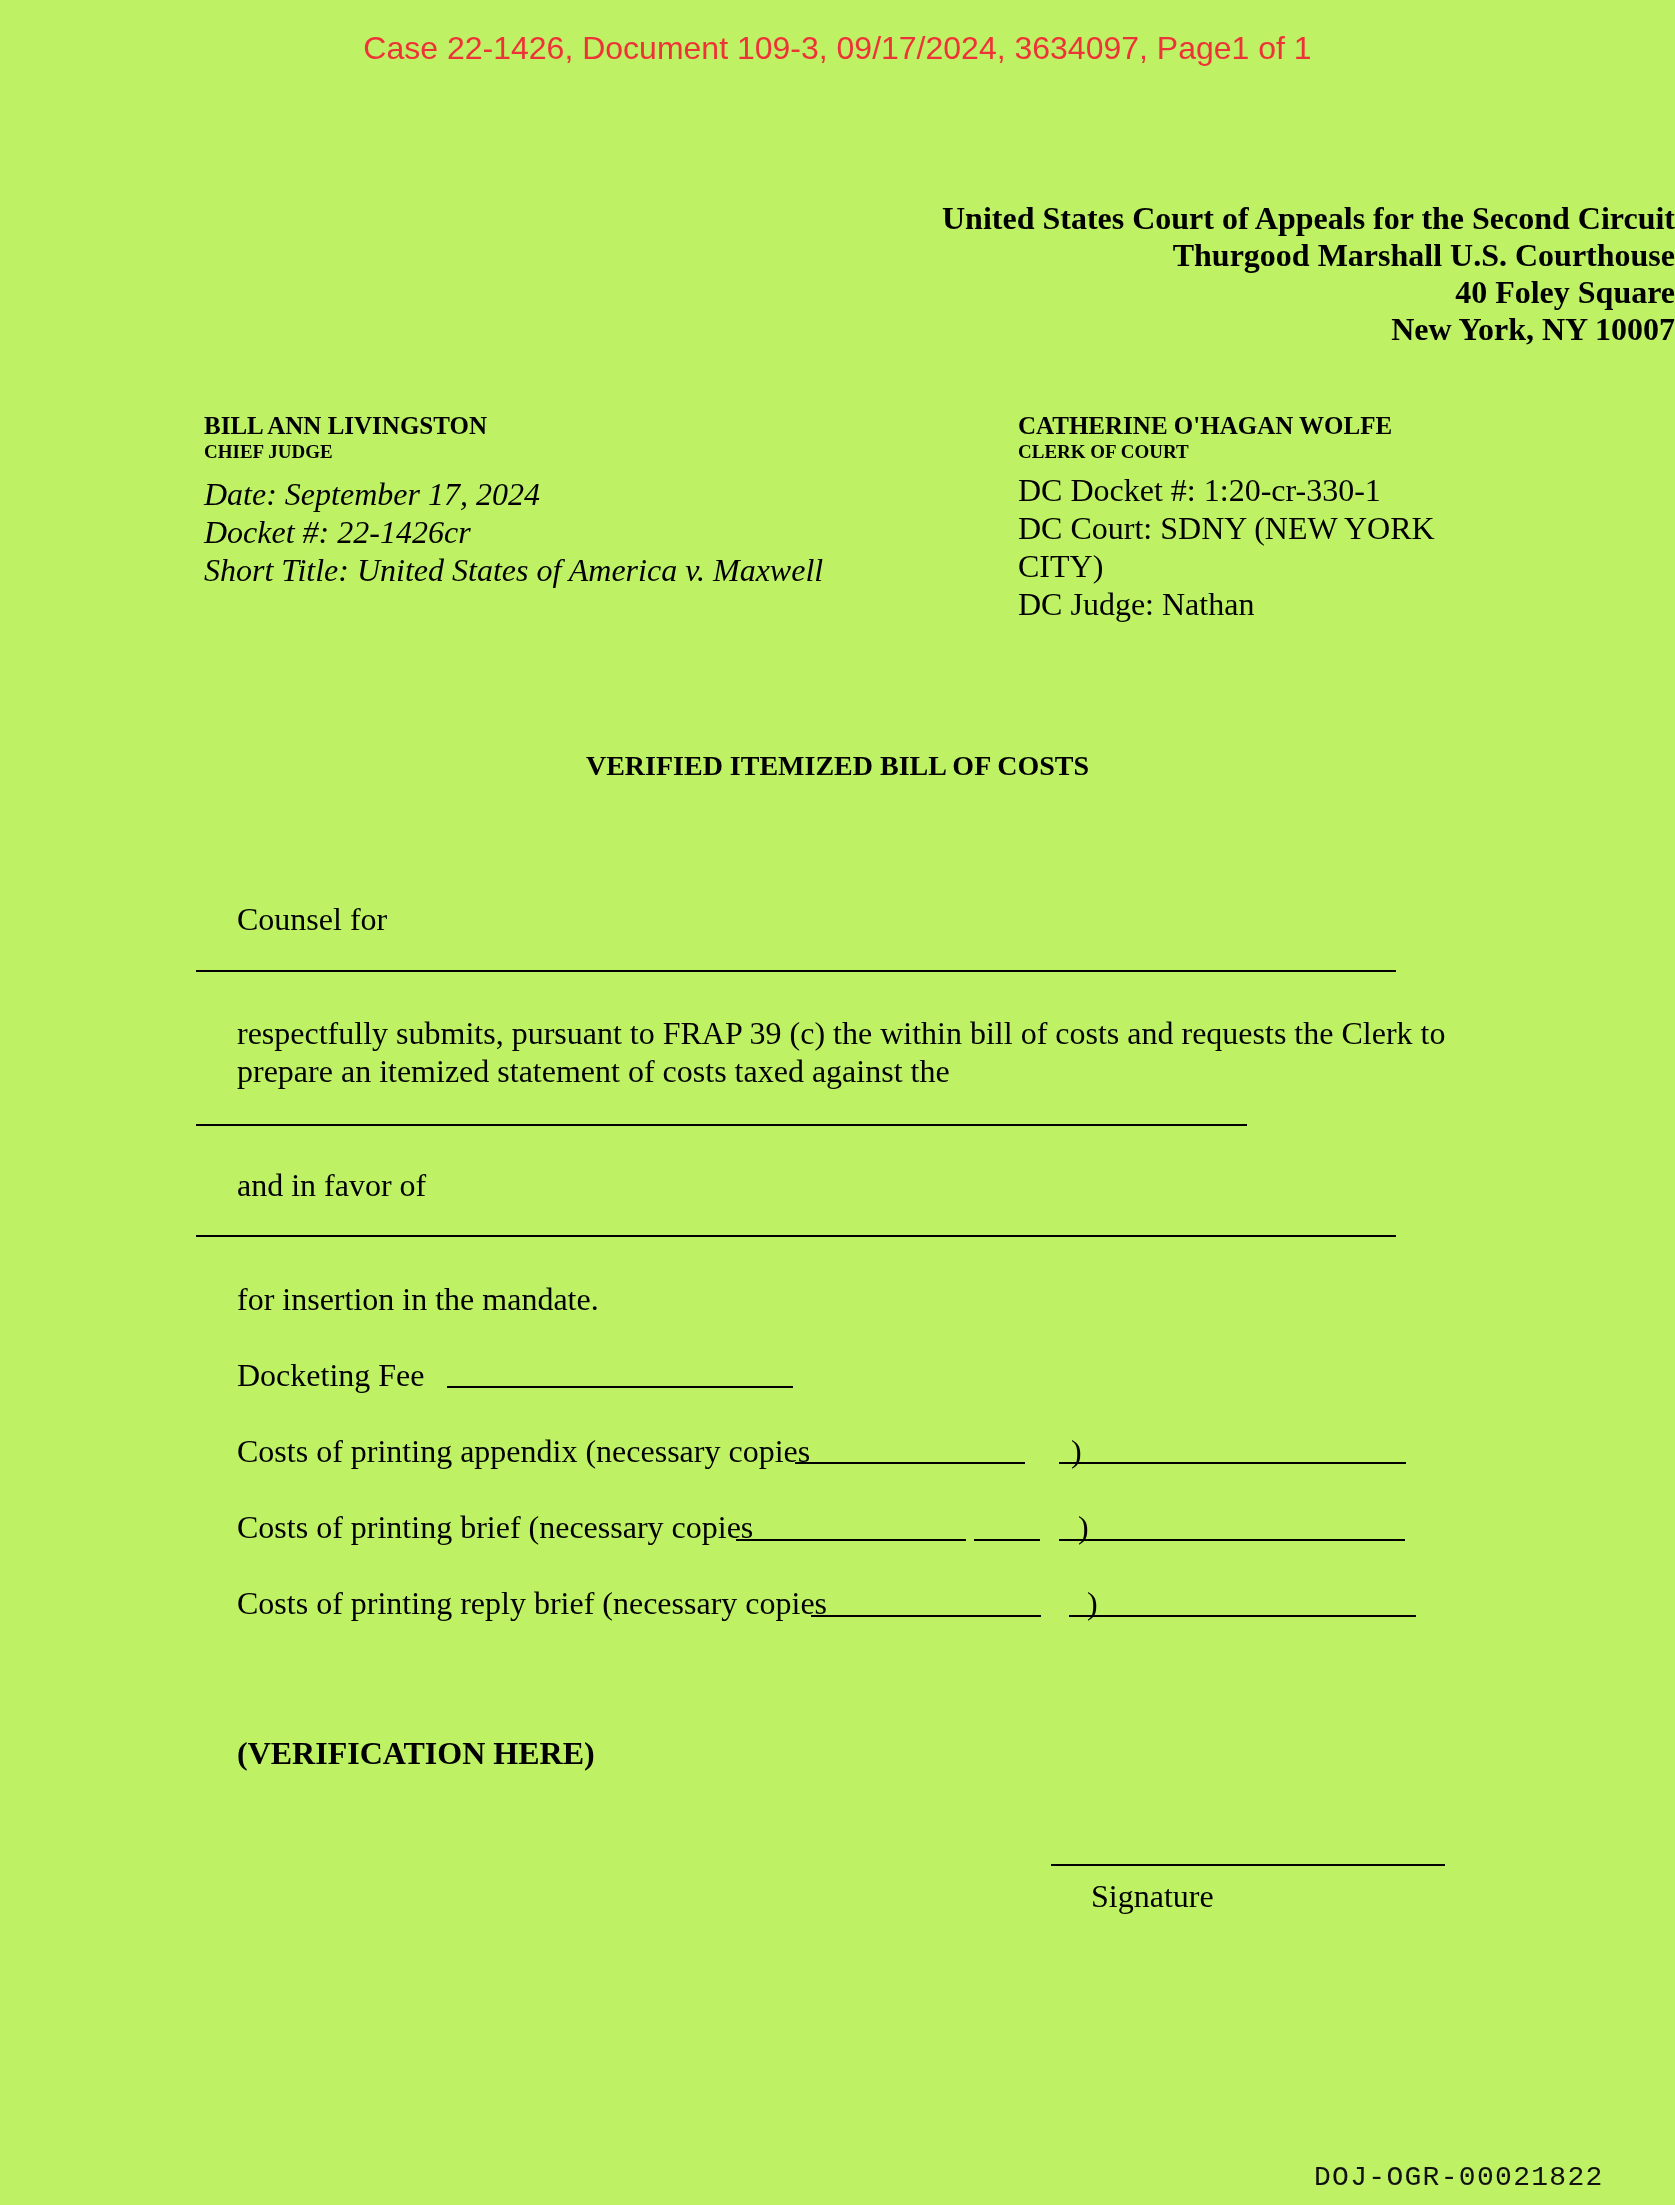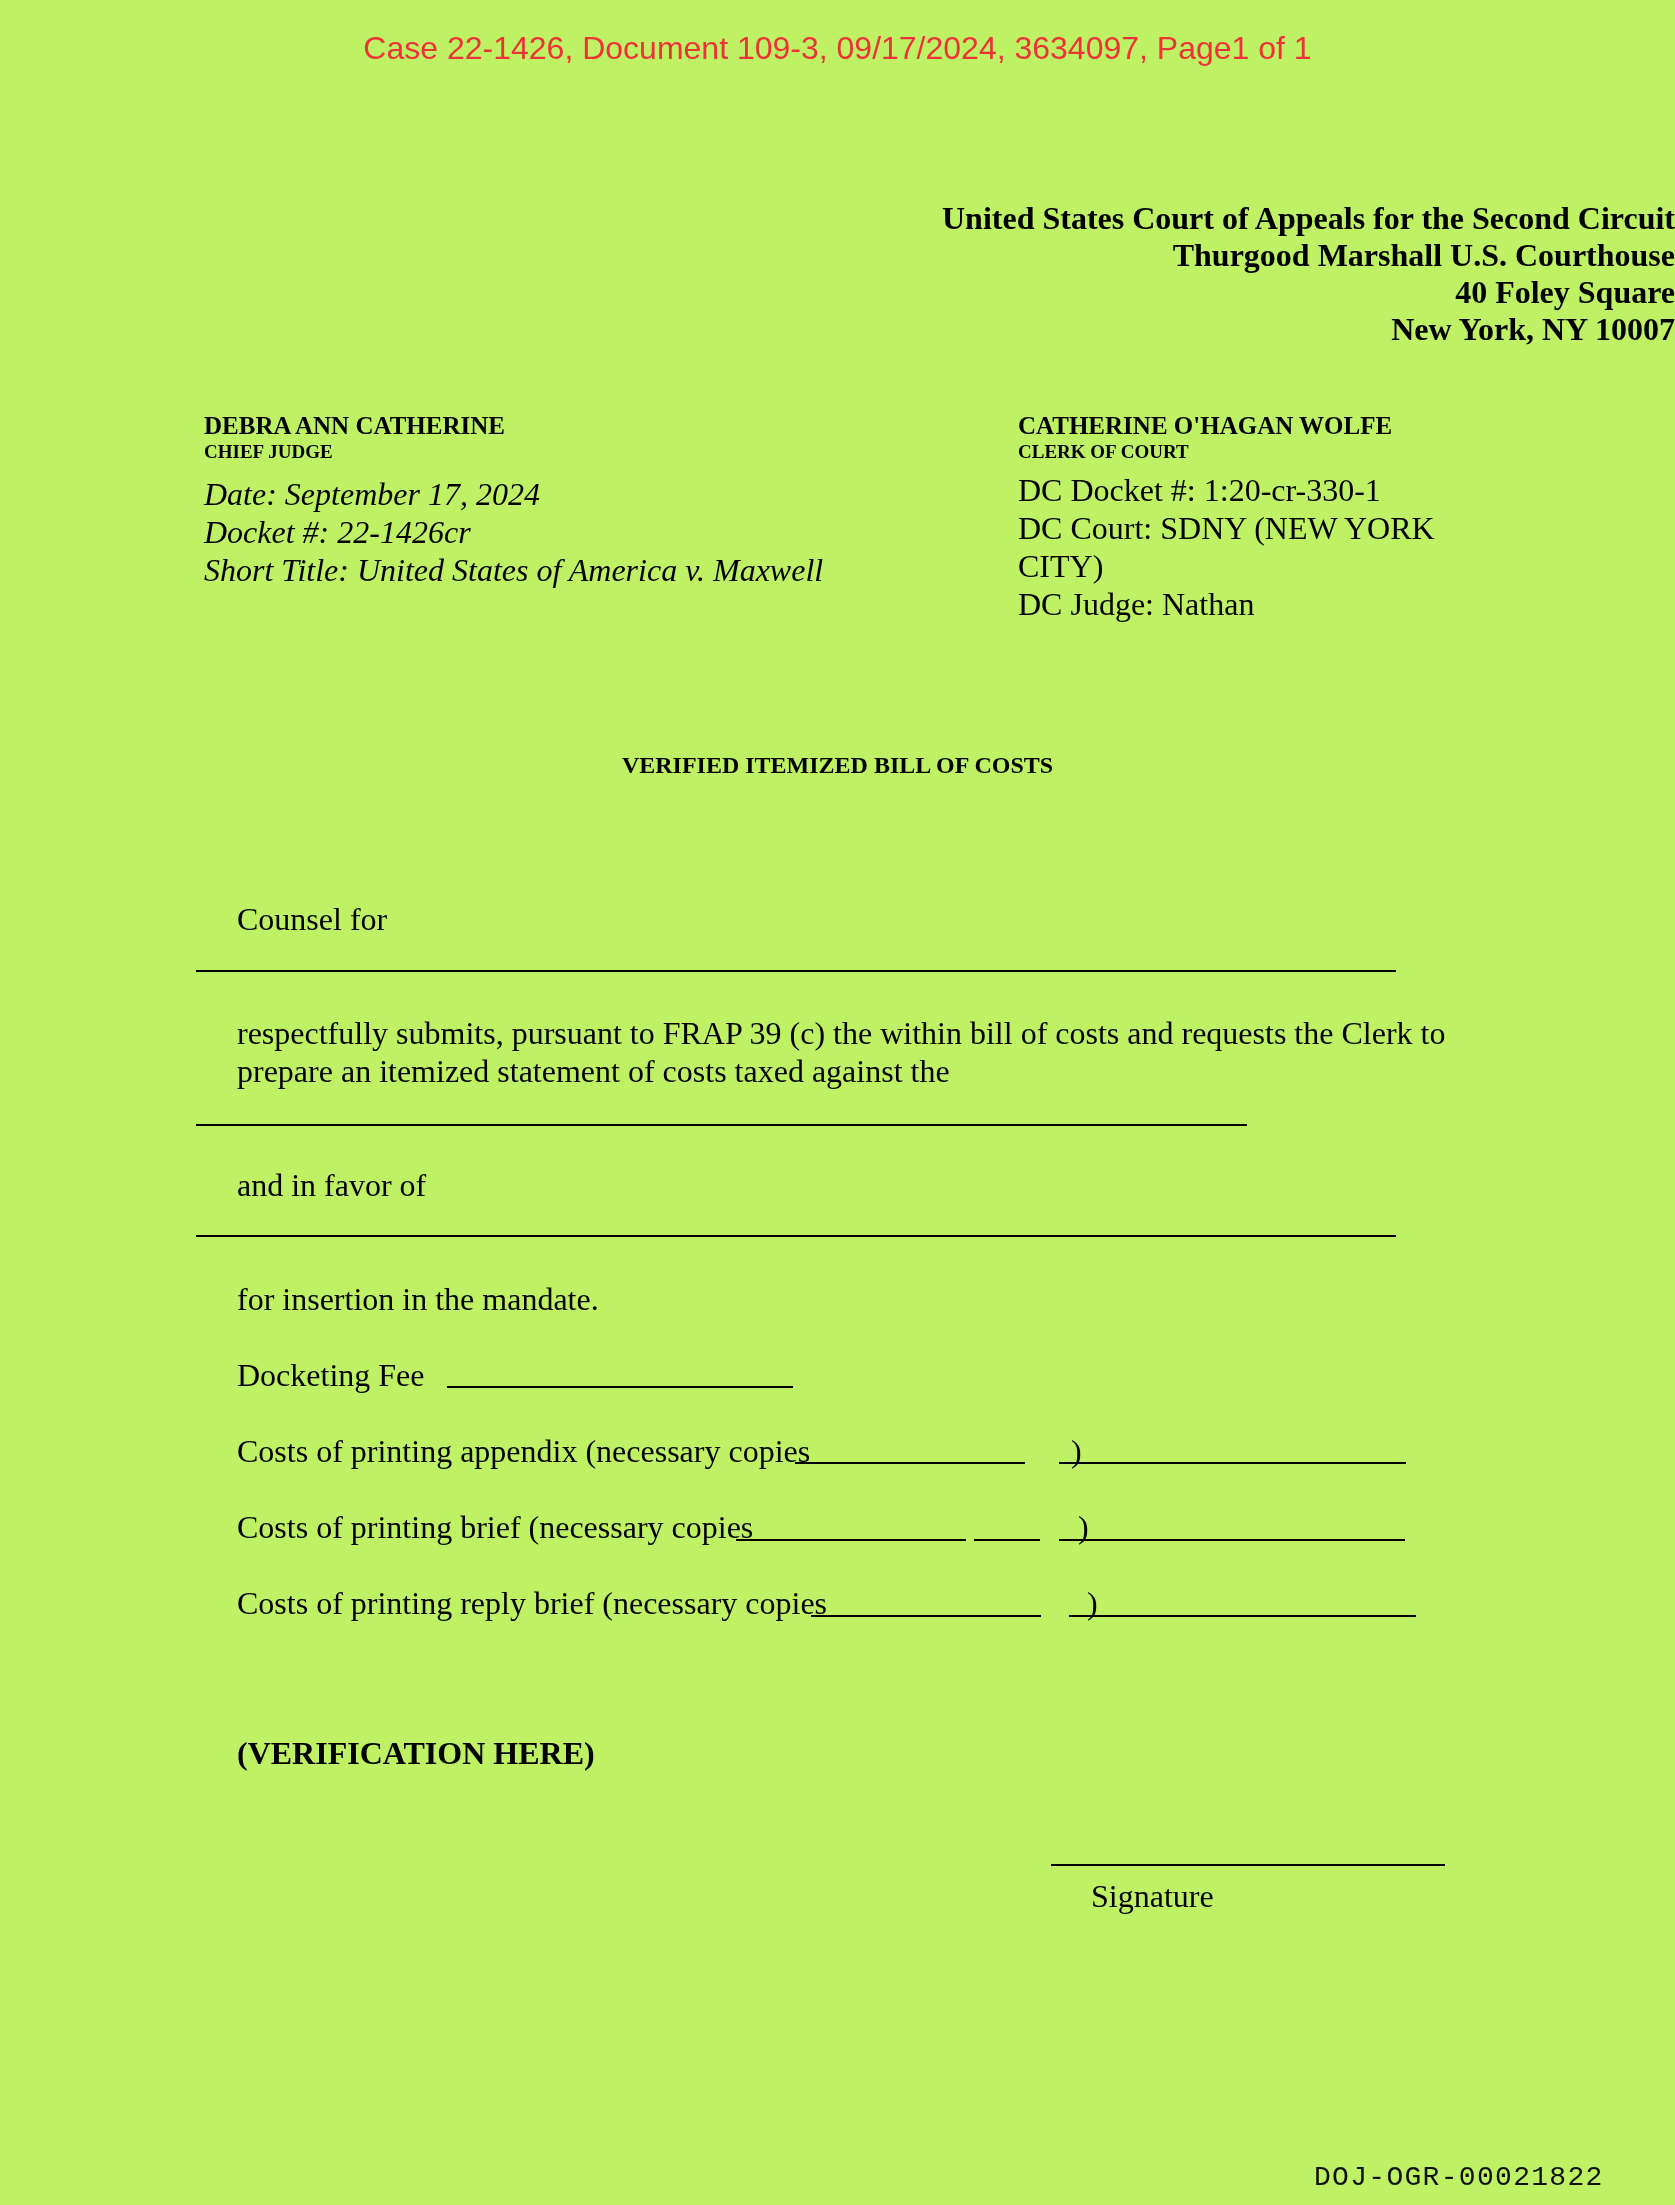--- a/index.html
+++ b/index.html
@@ -17,21 +17,21 @@
 
     .official-name { font-size: 25px; font-weight: bold; line-height: 29px; }
     .official-role { font-size: 19px; font-weight: bold; line-height: 24px; }
     .info-lines { font-size: 32px; line-height: 38px; }
     .info-lines div { height: 38px; }
 
     .left-col { left: 204px; top: 411px; }
     .right-col { left: 1018px; top: 411px; width: 460px; }
     .right-col .info-lines { white-space: normal; }
 
-    .doc-title { left: 0; width: 1675px; top: 746px; text-align: center; font-size: 24px; font-weight: bold; line-height: 39px; }
+    .doc-title { left: 0; width: 1675px; top: 746px; text-align: center; font-size: 28px; font-weight: bold; line-height: 39px; }
 
     .body-text { font-size: 32px; line-height: 38px; margin-left: 40px; }
     .rule { position: absolute; height: 2px; background: #000; }
 
     .bates { left: 1314px; top: 2161px; font-size: 28px; line-height: 33px; letter-spacing: 1.3px; color: #111; }
   </style>
 </head>
 <body>
 
 <div class="page">
@@ -39,21 +39,21 @@
   <div class="abs sans stamp">Case 22-1426, Document 109-3, 09/17/2024, 3634097, Page1 of 1</div>
 
   <div class="abs serif heading">
     <div>United States Court of Appeals for the Second Circuit</div>
     <div>Thurgood Marshall U.S. Courthouse</div>
     <div>40 Foley Square</div>
     <div>New York, NY 10007</div>
   </div>
 
   <div class="abs serif left-col">
-    <div class="official-name">DEBRA ANN CATHERINE</div>
+    <div class="official-name">BILL ANN LIVINGSTON</div>
     <div class="official-role">CHIEF JUDGE</div>
     <div class="info-lines" style="margin-top: 11px; font-style: italic;">
       <div>Date: September 17, 2024</div>
       <div>Docket #: 22-1426cr</div>
       <div>Short Title: United States of America v. Maxwell</div>
     </div>
   </div>
 
   <div class="abs serif right-col">
     <div class="official-name">CATHERINE O'HAGAN WOLFE</div>

